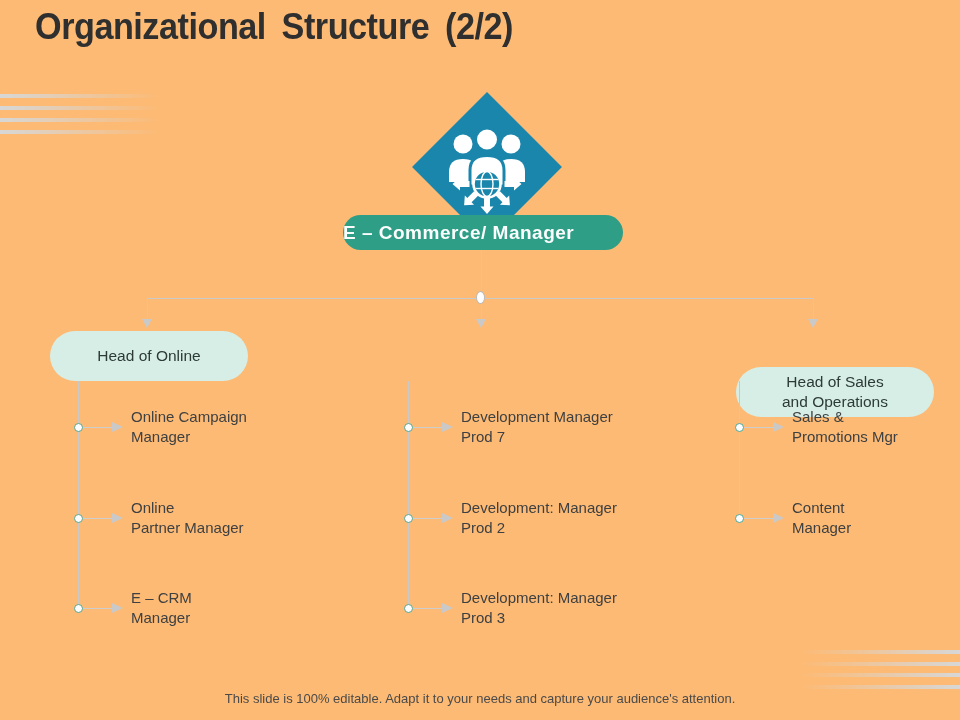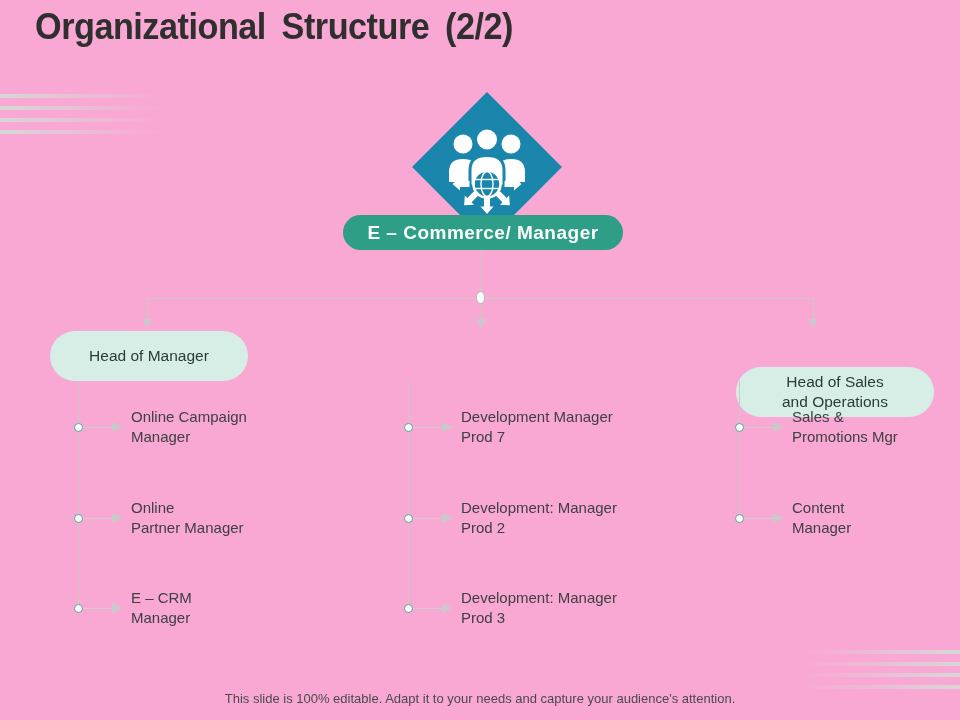--- a/index.html
+++ b/index.html
@@ -1,17 +1,17 @@
 <!DOCTYPE html>
 <html><head>
 <meta charset="utf-8">
 <style>
   html,body{margin:0;padding:0;}
   .slide{
-    position:relative; width:960px; height:720px; background:#f9a8d4;
+    position:relative; width:960px; height:720px; background:#fdba74;
     font-family:"Liberation Sans", "DejaVu Sans", sans-serif; overflow:hidden;
   }
   
   .title{
     position:absolute; left:35px; top:6px; margin:0;
     font-size:36px; font-weight:700; color:#2f2f2f;
     letter-spacing:-0.5px; word-spacing:7px; white-space:nowrap;
     transform:scaleX(0.95); transform-origin:left top;
   }
   
@@ -25,21 +25,21 @@
   .diamond{
     position:absolute; left:434px; top:114px; width:106px; height:106px;
     background:#1b86ac; transform:rotate(45deg);
   }
   .team-icon{position:absolute; left:441px; top:126px; z-index:2;}
   
   .root-pill{
     position:absolute; left:343px; top:215px; width:280px; height:35px;
     background:#2f9e86; border-radius:17.5px; z-index:3;
     color:#fbfdfc; font-size:19px; font-weight:700; letter-spacing:0.5px;
-    text-align:center; line-height:35px; white-space:nowrap;
+    text-align:left; line-height:35px; white-space:nowrap;
   }
   
   .line{position:absolute; background:#c9c9c9;}
   .stub-root{left:481px; top:250px; width:1px; height:48px;}
   .h-branch{left:147px; top:298px; width:666px; height:1px;}
   .junction{
     position:absolute; left:476px; top:291px; width:9px; height:13px;
     background:#fff; border:1px solid #b8b8b8; border-radius:50%;
     box-sizing:border-box; z-index:2;
   }
@@ -139,21 +139,21 @@
   <div class="line h-branch"></div>
   <div class="junction"></div>
   <div class="line drop drop-0"></div>
   <div class="line drop drop-1"></div>
   <div class="line drop drop-2"></div>
   <div class="down-arrow down-arrow-0"></div>
   <div class="down-arrow down-arrow-1"></div>
   <div class="down-arrow down-arrow-2"></div>
 
   <div class="branch-box branch-box-0">
-    <div>Head of Manager</div>
+    <div>Head of Online</div>
   </div>
   <div class="branch-box branch-box-2">
     <div>Head of Sales</div>
     <div>and Operations</div>
   </div>
 
   <div class="line spine spine-0"></div>
   <div class="line spine spine-1"></div>
   <div class="line spine spine-2"></div>
 

